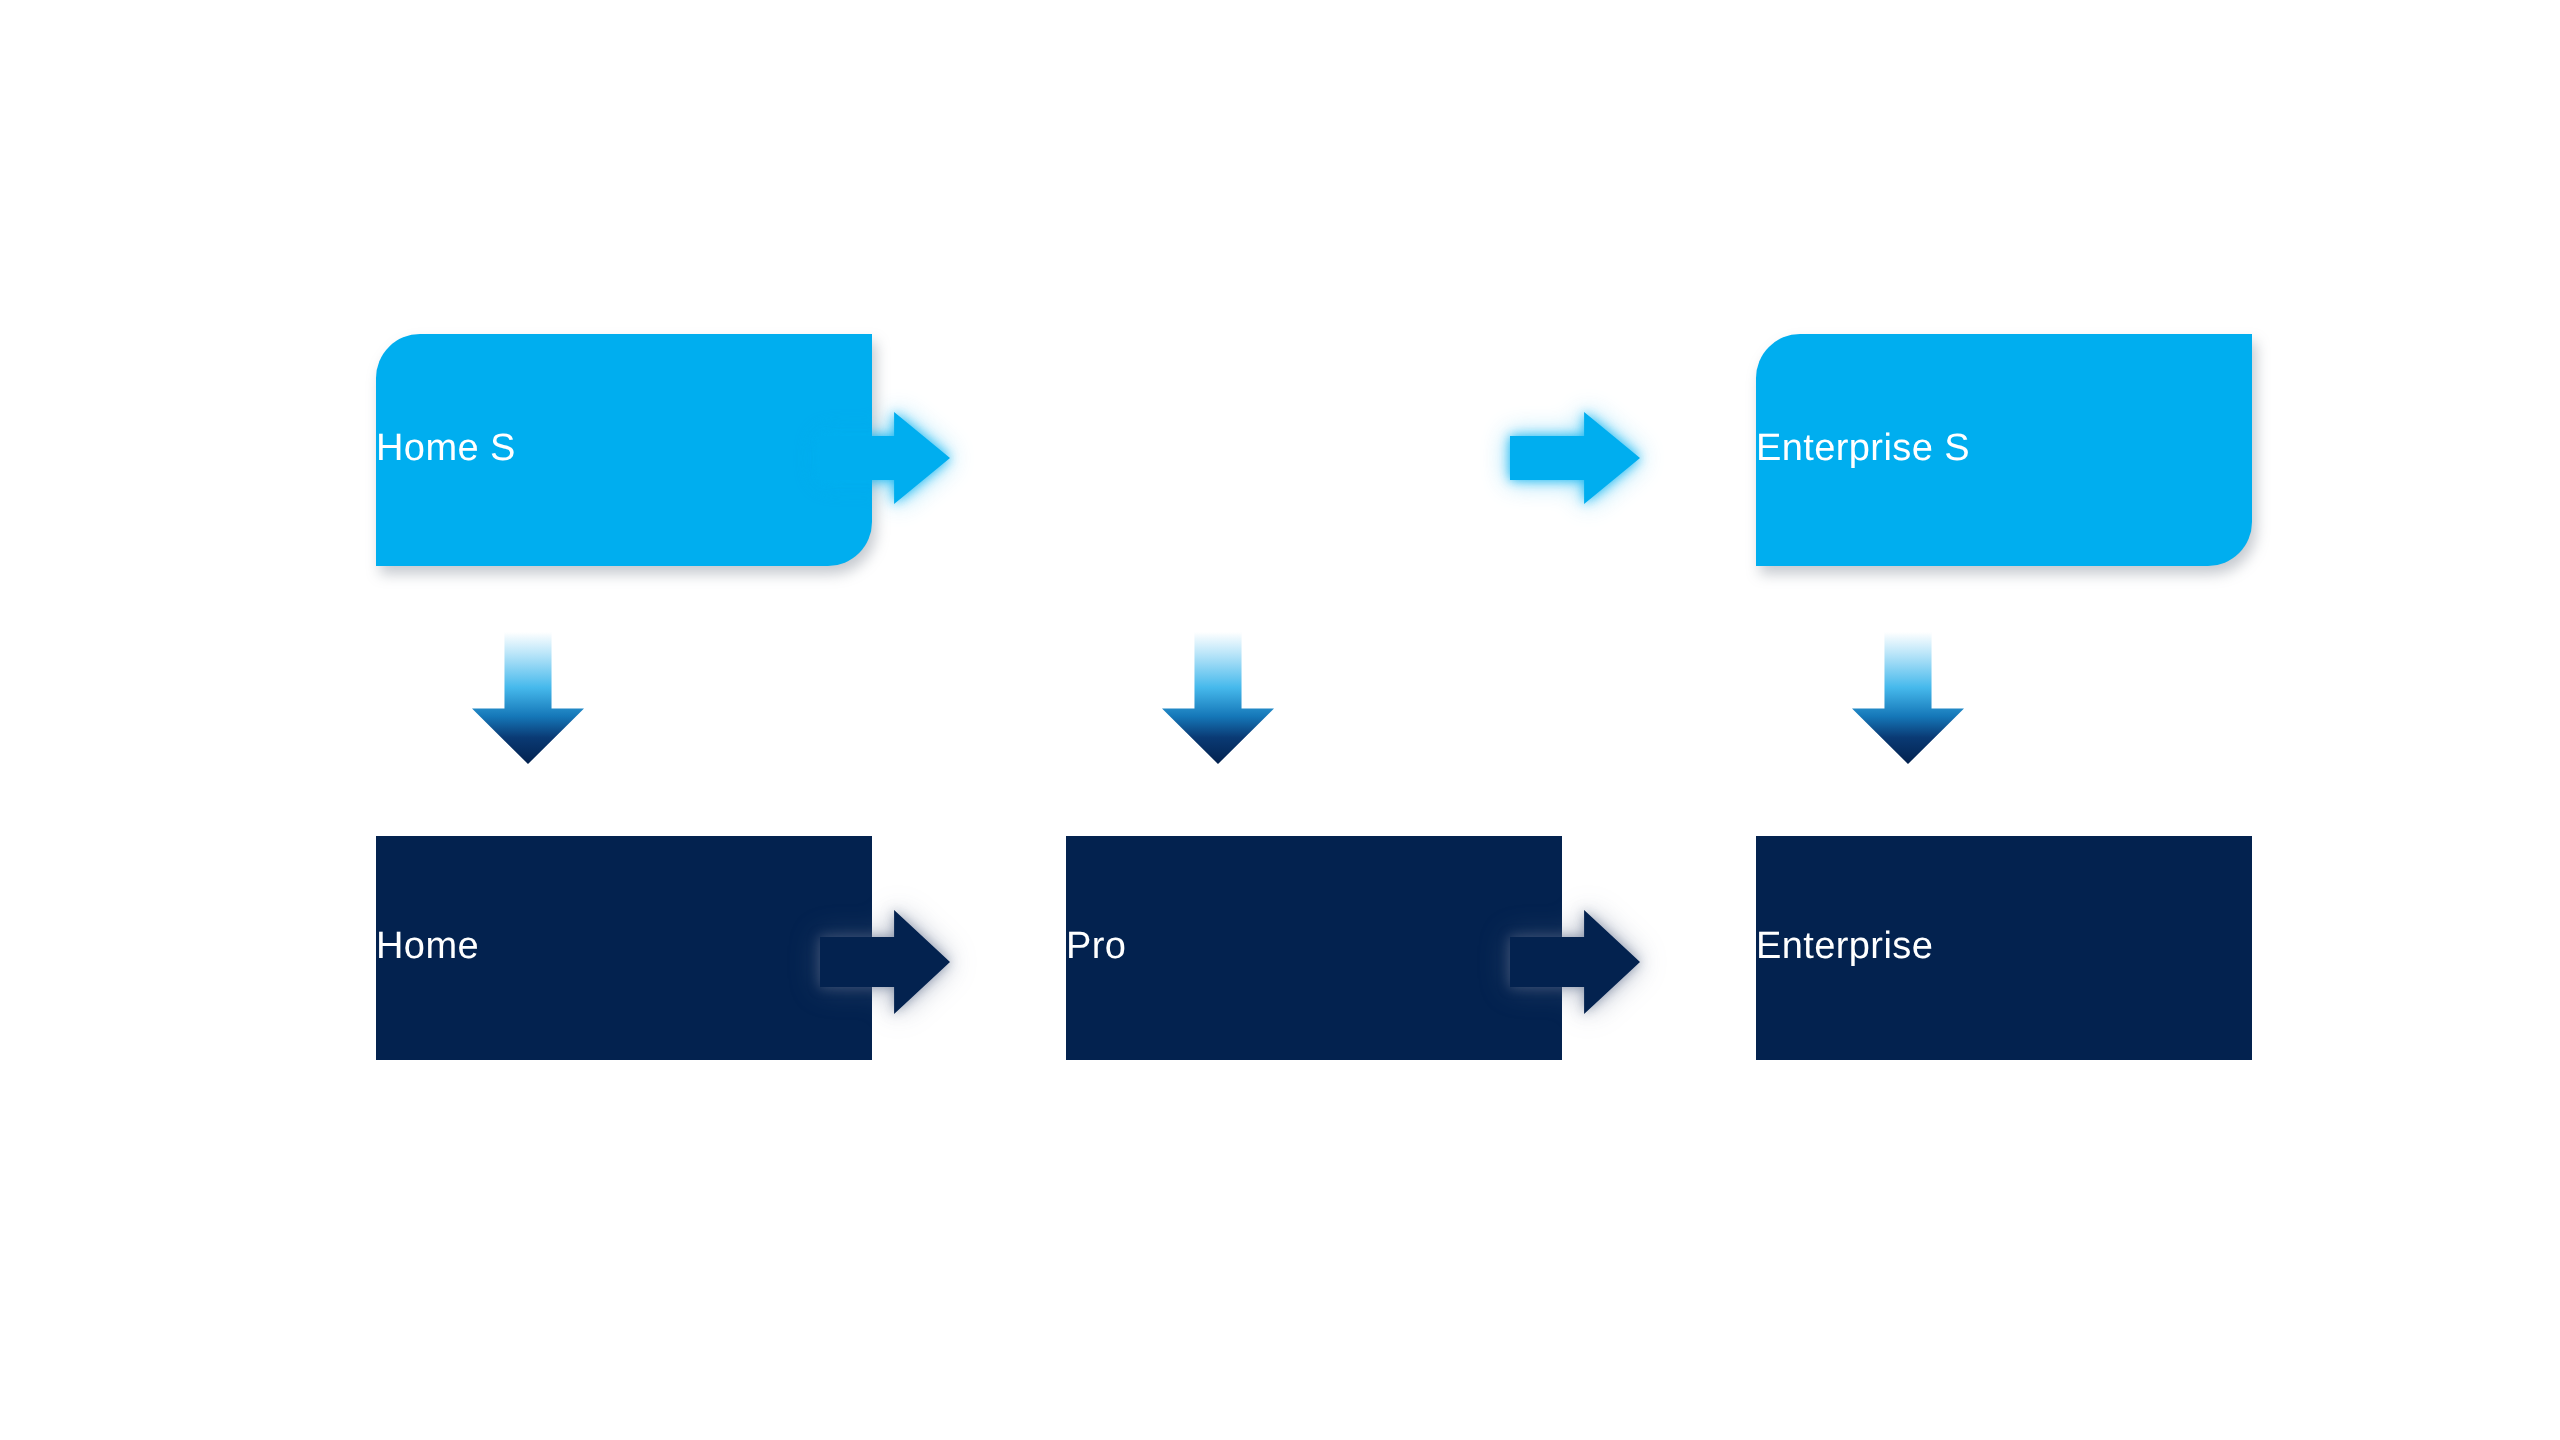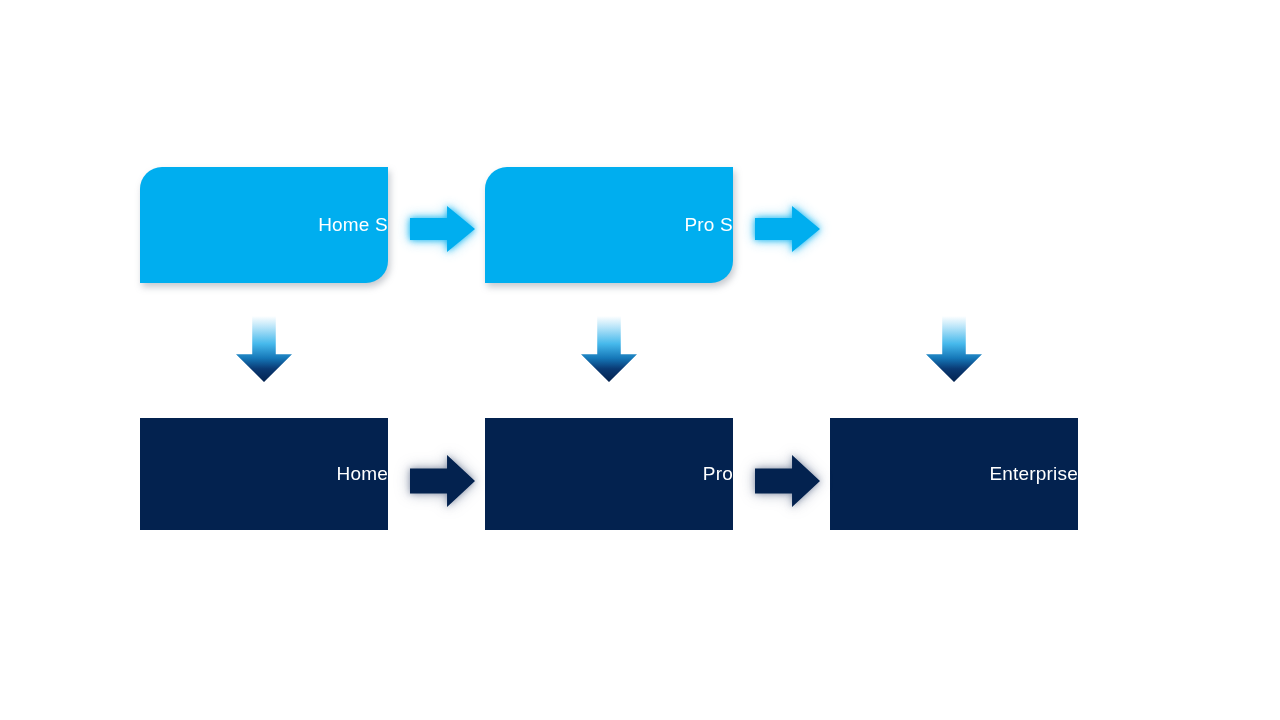--- a/index.html
+++ b/index.html
@@ -8,25 +8,26 @@
   .slide {
     position: relative;
     width: 1280px; height: 720px;
     background: #ffffff;
     overflow: hidden;
     font-family: "Liberation Sans", sans-serif;
   }
   .box {
     position: absolute;
     width: 248px;
-    display: flex; align-items: center; justify-content: flex-end;
+    display: flex; align-items: center; justify-content: flex-start;
     color: var(--label-text, #fff);
     font-size: 19px;
     font-weight: 400;
     letter-spacing: 0.2px;
+    margin-left: 48px;
   }
   .box.top {
     top: 167px; height: 116px;
     background: var(--light-blue, #00AEEF);
     border-radius: 22px 0 22px 0;
     box-shadow: 2px 4px 7px rgba(110, 120, 135, 0.40);
   }
   .box.bottom {
     top: 418px; height: 112px;
     background: var(--dark-navy, #03224F);
@@ -77,22 +78,22 @@
   .ad2 { left: 926px; }
 </style>
 </head>
 <body>
 
 <div class="slide">
 
   <div class="box top col0">
     <span>Home S</span>
   </div>
-  <div class="box top col1">
-    <span>Pro S</span>
+  <div class="box top col2">
+    <span>Enterprise S</span>
   </div>
 
   <div class="arrow-right-wrap light gapA">
     <div class="arrow-right-shape"></div>
   </div>
   <div class="arrow-right-wrap light gapB">
     <div class="arrow-right-shape"></div>
   </div>
 
   <div class="arrow-down ad0"></div>

